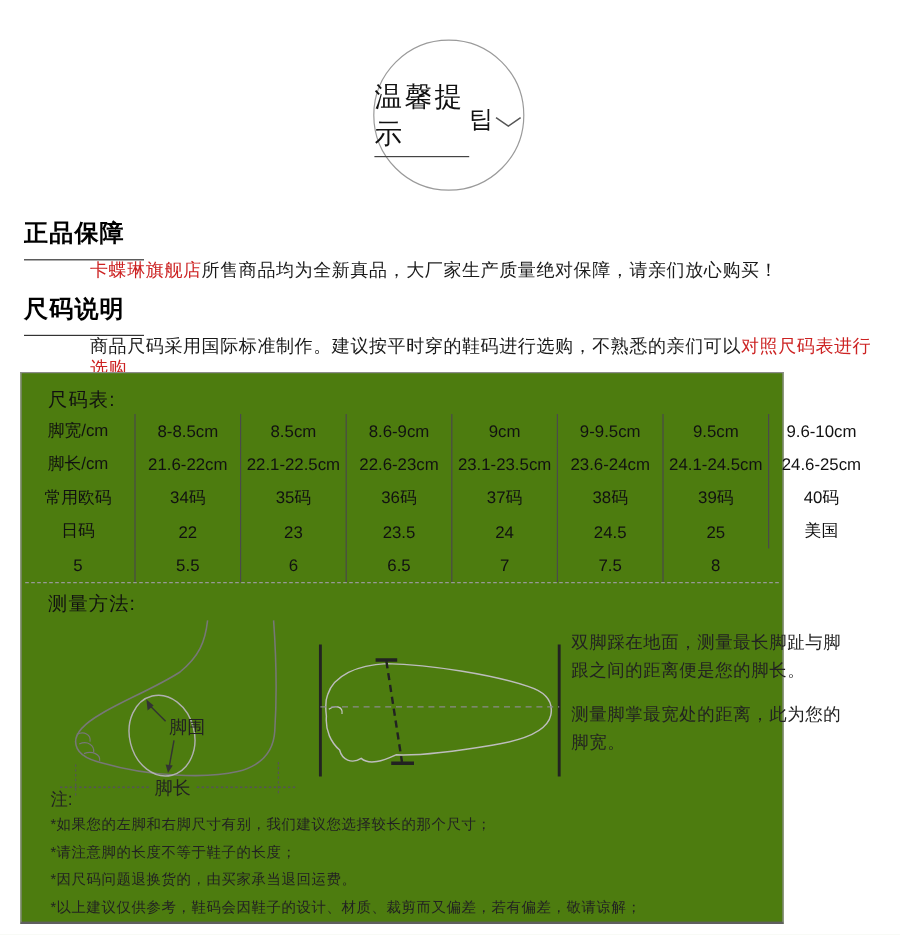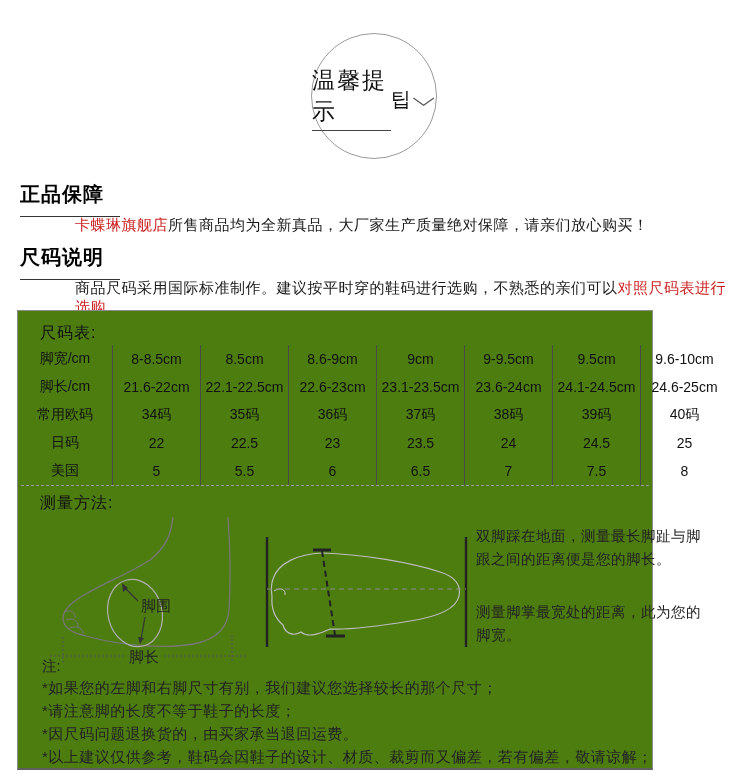--- a/index.html
+++ b/index.html
@@ -77,26 +77,26 @@
   }
 
   
   .diagram { position: absolute; }
   .diag-foot-side { left: 24px; top: 204px; }
   .diag-footprint { left: 242px; top: 210px; }
   .measure-text {
     position: absolute; left: 458px; top: 214px; width: 232px;
     font-size: 14.5px; line-height: 23px; color: #222; letter-spacing: 0.5px;
   }
-  .measure-text p + p { margin-top: 30px; }
+  .measure-text p + p { margin-top: 14px; }
 
   
   .notes { position: absolute; left: 24px; top: 346px; width: 670px; }
   .notes-label { font-size: 14.5px; color: #222; }
-  .note-line { font-size: 15px; line-height: 23px; color: #222; letter-spacing: 0.5px; }
+  .note-line { font-size: 12px; line-height: 23px; color: #222; letter-spacing: 0.5px; }
 </style>
 </head>
 <body>
 
 <div class="page">
 
   <div class="tip-circle">
     <div class="tip-title">温馨提示</div>
     <div class="tip-sub">팁</div>
     <svg class="tip-chevron" width="32" height="14" viewBox="0 0 32 14">
@@ -137,21 +137,20 @@
       <div class="st-cell">34码</div>
       <div class="st-cell">35码</div>
       <div class="st-cell">36码</div>
       <div class="st-cell">37码</div>
       <div class="st-cell">38码</div>
       <div class="st-cell">39码</div>
       <div class="st-cell">40码</div>
 
       <div class="st-cell">日码</div>
       <div class="st-cell">22</div>
-      <div class="st-cell">22.5</div>
       <div class="st-cell">23</div>
       <div class="st-cell">23.5</div>
       <div class="st-cell">24</div>
       <div class="st-cell">24.5</div>
       <div class="st-cell">25</div>
 
       <div class="st-cell">美国</div>
       <div class="st-cell">5</div>
       <div class="st-cell">5.5</div>
       <div class="st-cell">6</div>

